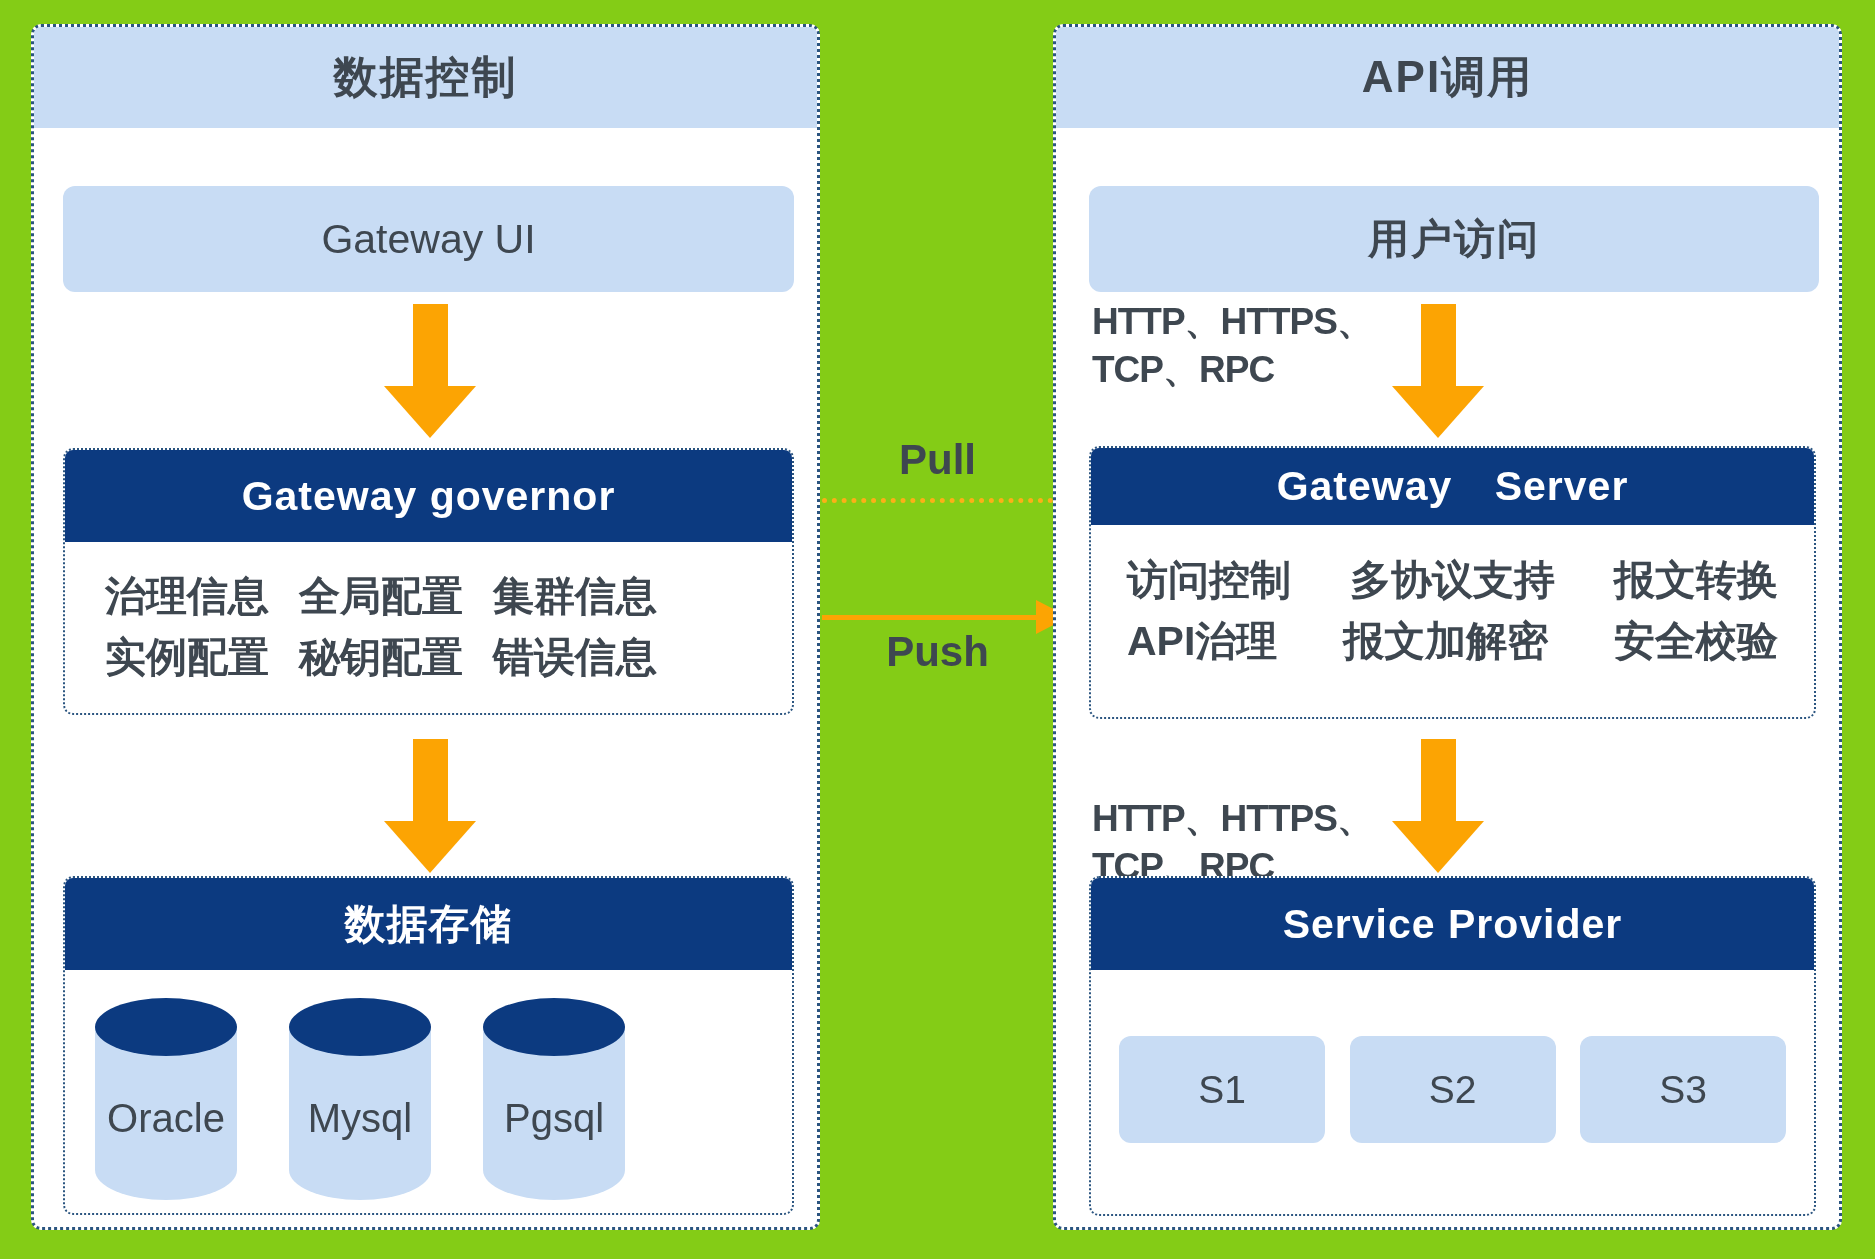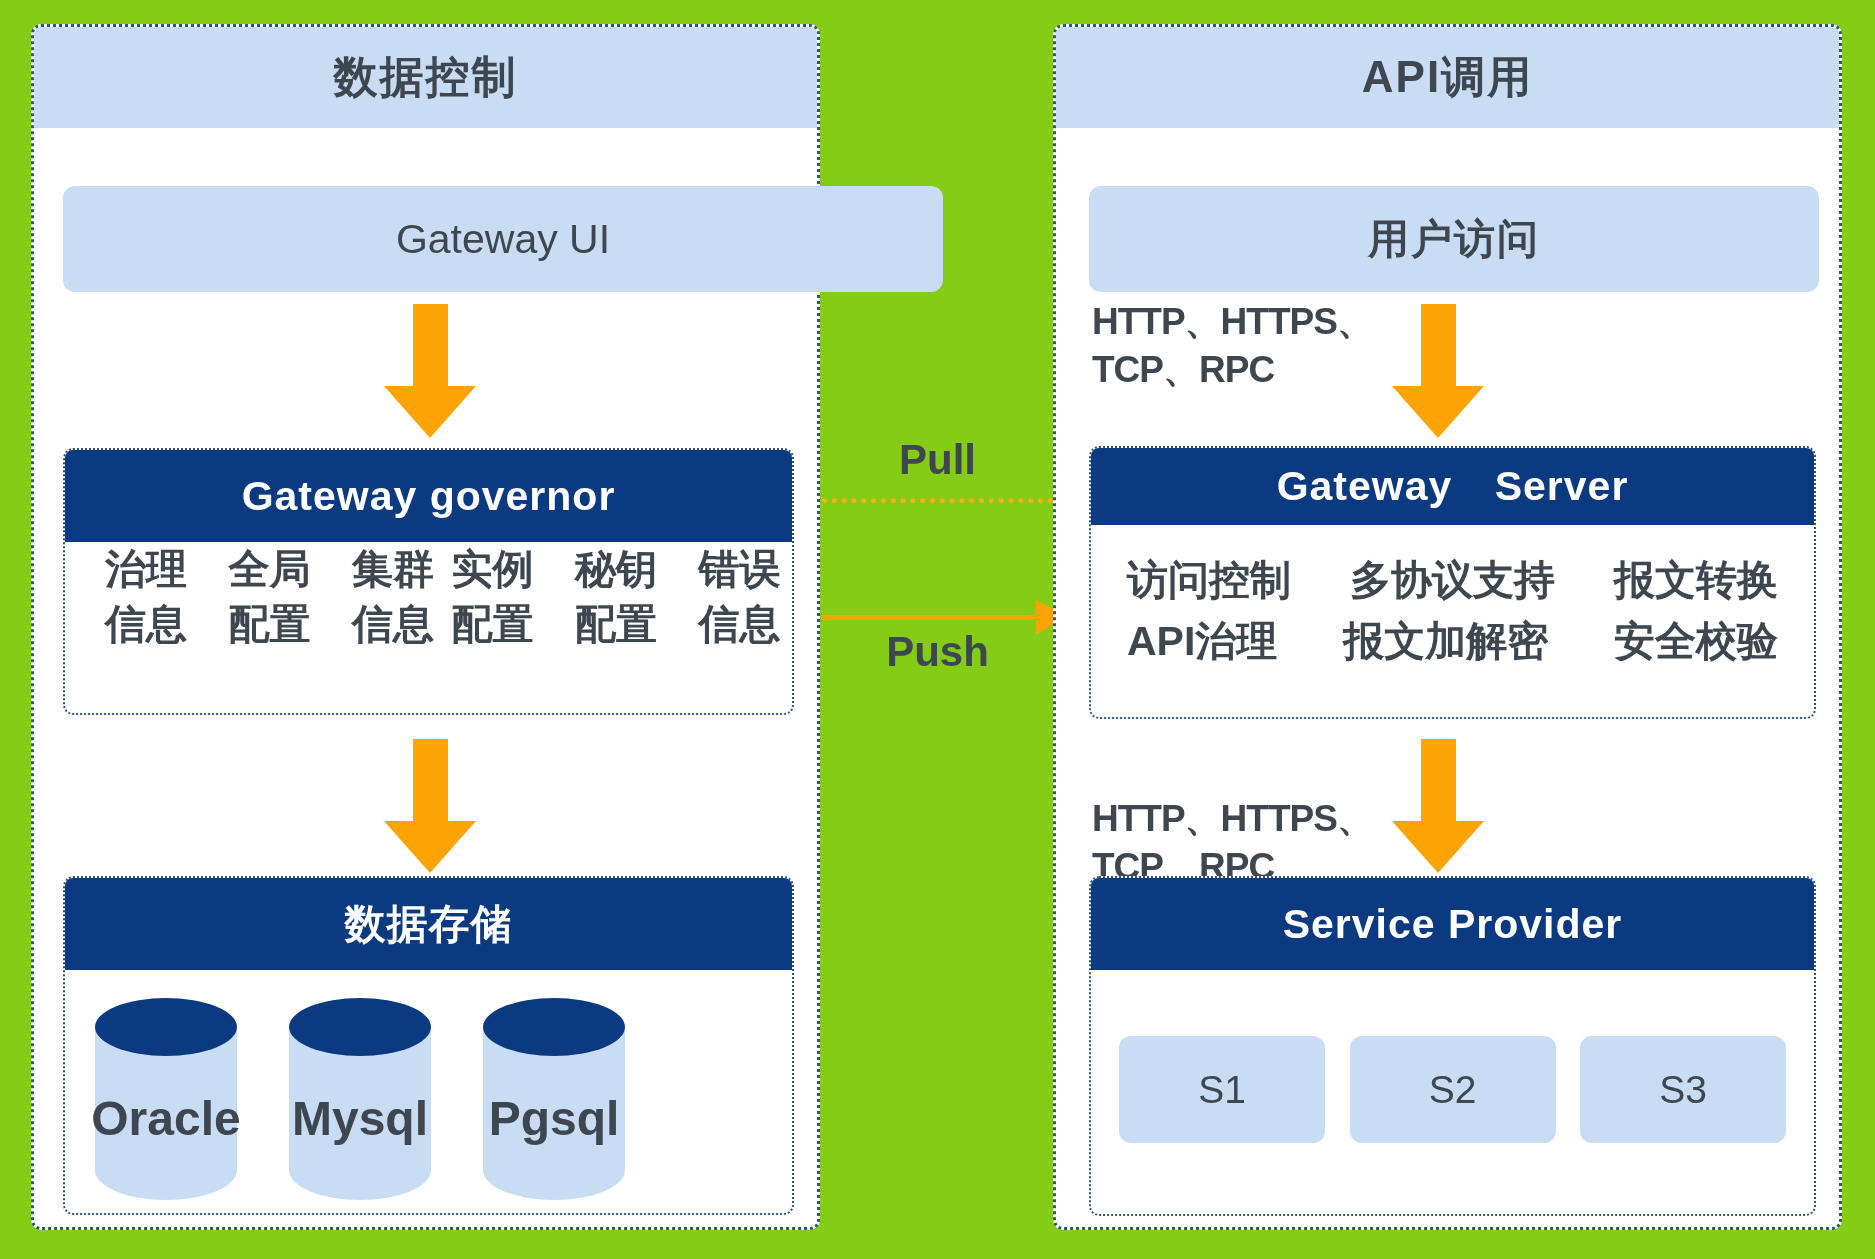--- a/index.html
+++ b/index.html
@@ -50,21 +50,21 @@
   
   .blue-box{
     position:absolute;
     background:var(--light-blue);
     border-radius:12px;
     display:flex;align-items:center;justify-content:center;
     font-size:41px;
     font-weight:500;
     color:var(--text-dark);
   }
-  .gateway-ui{left:29px;top:159px;width:880px;height:106px;}
+  .gateway-ui{left:29px;top:159px;width:731px;height:106px;}
   .user-access{left:33px;top:159px;width:730px;height:106px;font-weight:700;letter-spacing:2px;}
   
   .section-box{
     position:absolute;
     border:2px dotted var(--border-navy);
     border-radius:10px;
     background:#ffffff;
     overflow:hidden;
   }
   .section-header{
@@ -72,21 +72,21 @@
     display:flex;align-items:center;justify-content:center;
     color:#ffffff;
     font-size:41px;
     font-weight:600;
     letter-spacing:1px;
   }
   .governor-box{left:29px;top:421px;width:731px;height:267px;}
   .governor-box .section-header{height:92px;}
   .governor-body{
     height:169px;
-    display:flex;flex-direction:row;justify-content:center;
+    display:flex;flex-direction:column;justify-content:center;
     padding-left:40px;
     gap:6px;
   }
   .item-row{
     display:flex;
     gap:30px;
     font-size:41px;
     font-weight:700;
     color:var(--text-dark);
   }
@@ -111,22 +111,22 @@
     display:flex;align-items:center;justify-content:center;
   }
   .cyl-top{
     position:absolute;
     left:0;right:0;top:0;
     height:58px;
     background:var(--navy);
     border-radius:50%;
   }
   .cyl-label{
-    font-size:48px;
-    font-weight:700;
+    font-size:40px;
+    font-weight:400;
     color:var(--text-dark);
     margin-top:11px;
   }
   
   .server-box{left:33px;top:419px;width:727px;height:273px;}
   .server-box .section-header{height:77px;word-spacing:30px;}
   .server-body{
     height:171px;
     display:flex;flex-direction:column;justify-content:center;
     padding:0 36px;

